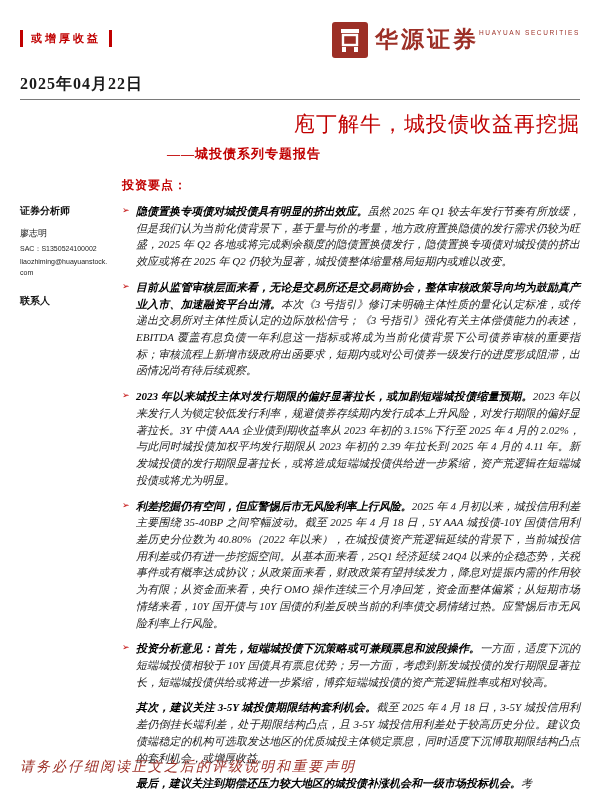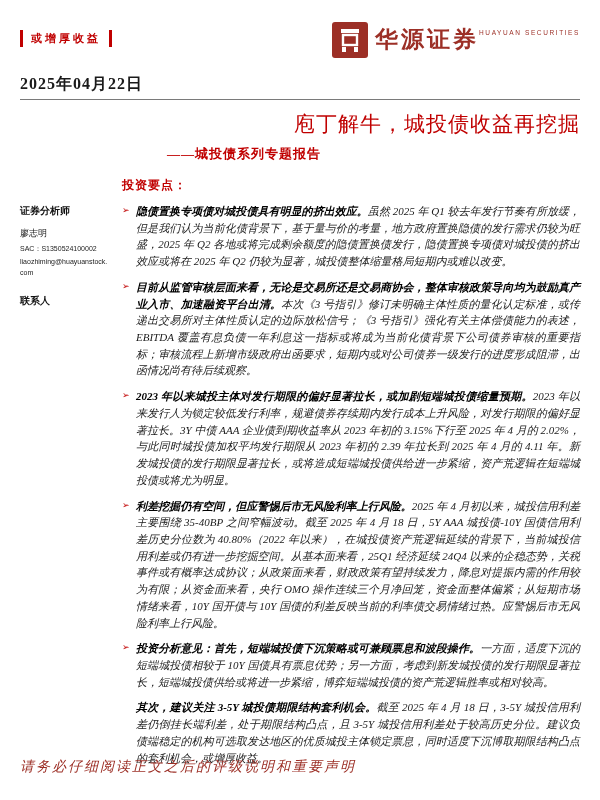--- a/index.html
+++ b/index.html
@@ -128,19 +128,22 @@
 
         <div class="para">
           <span class="arrow">➢</span>
           <p class="ptext"><b>投资分析意见：首先，短端城投债下沉策略或可兼顾票息和波段操作。</b><span>一方面，适度下沉的短端城投债相较于 10Y 国债具有票息优势；另一方面，考虑到新发城投债的发行期限显著拉长，短端城投债供给或将进一步紧缩，博弈短端城投债的资产荒逻辑胜率或相对较高。</span></p>
         </div>
 
         <div class="para indent">
           <p class="ptext"><b>其次，建议关注 3-5Y 城投债期限结构套利机会。</b><span>截至 2025 年 4 月 18 日，3-5Y 城投信用利差仍倒挂长端利差，处于期限结构凸点，且 3-5Y 城投信用利差处于较高历史分位。建议负债端稳定的机构可选取发达地区的优质城投主体锁定票息，同时适度下沉博取期限结构凸点的套利机会，或增厚收益。</span></p>
         </div>
 
+        <div class="para indent">
+          <p class="ptext"><b>最后，建议关注到期偿还压力较大地区的城投债补涨机会和一级市场投标机会。</b><span>考</span></p>
+        </div>
 
       </main>
     </div>
   </div>
 
   <footer>请务必仔细阅读正文之后的评级说明和重要声明</footer>
 </div>
 
 </body></html>

